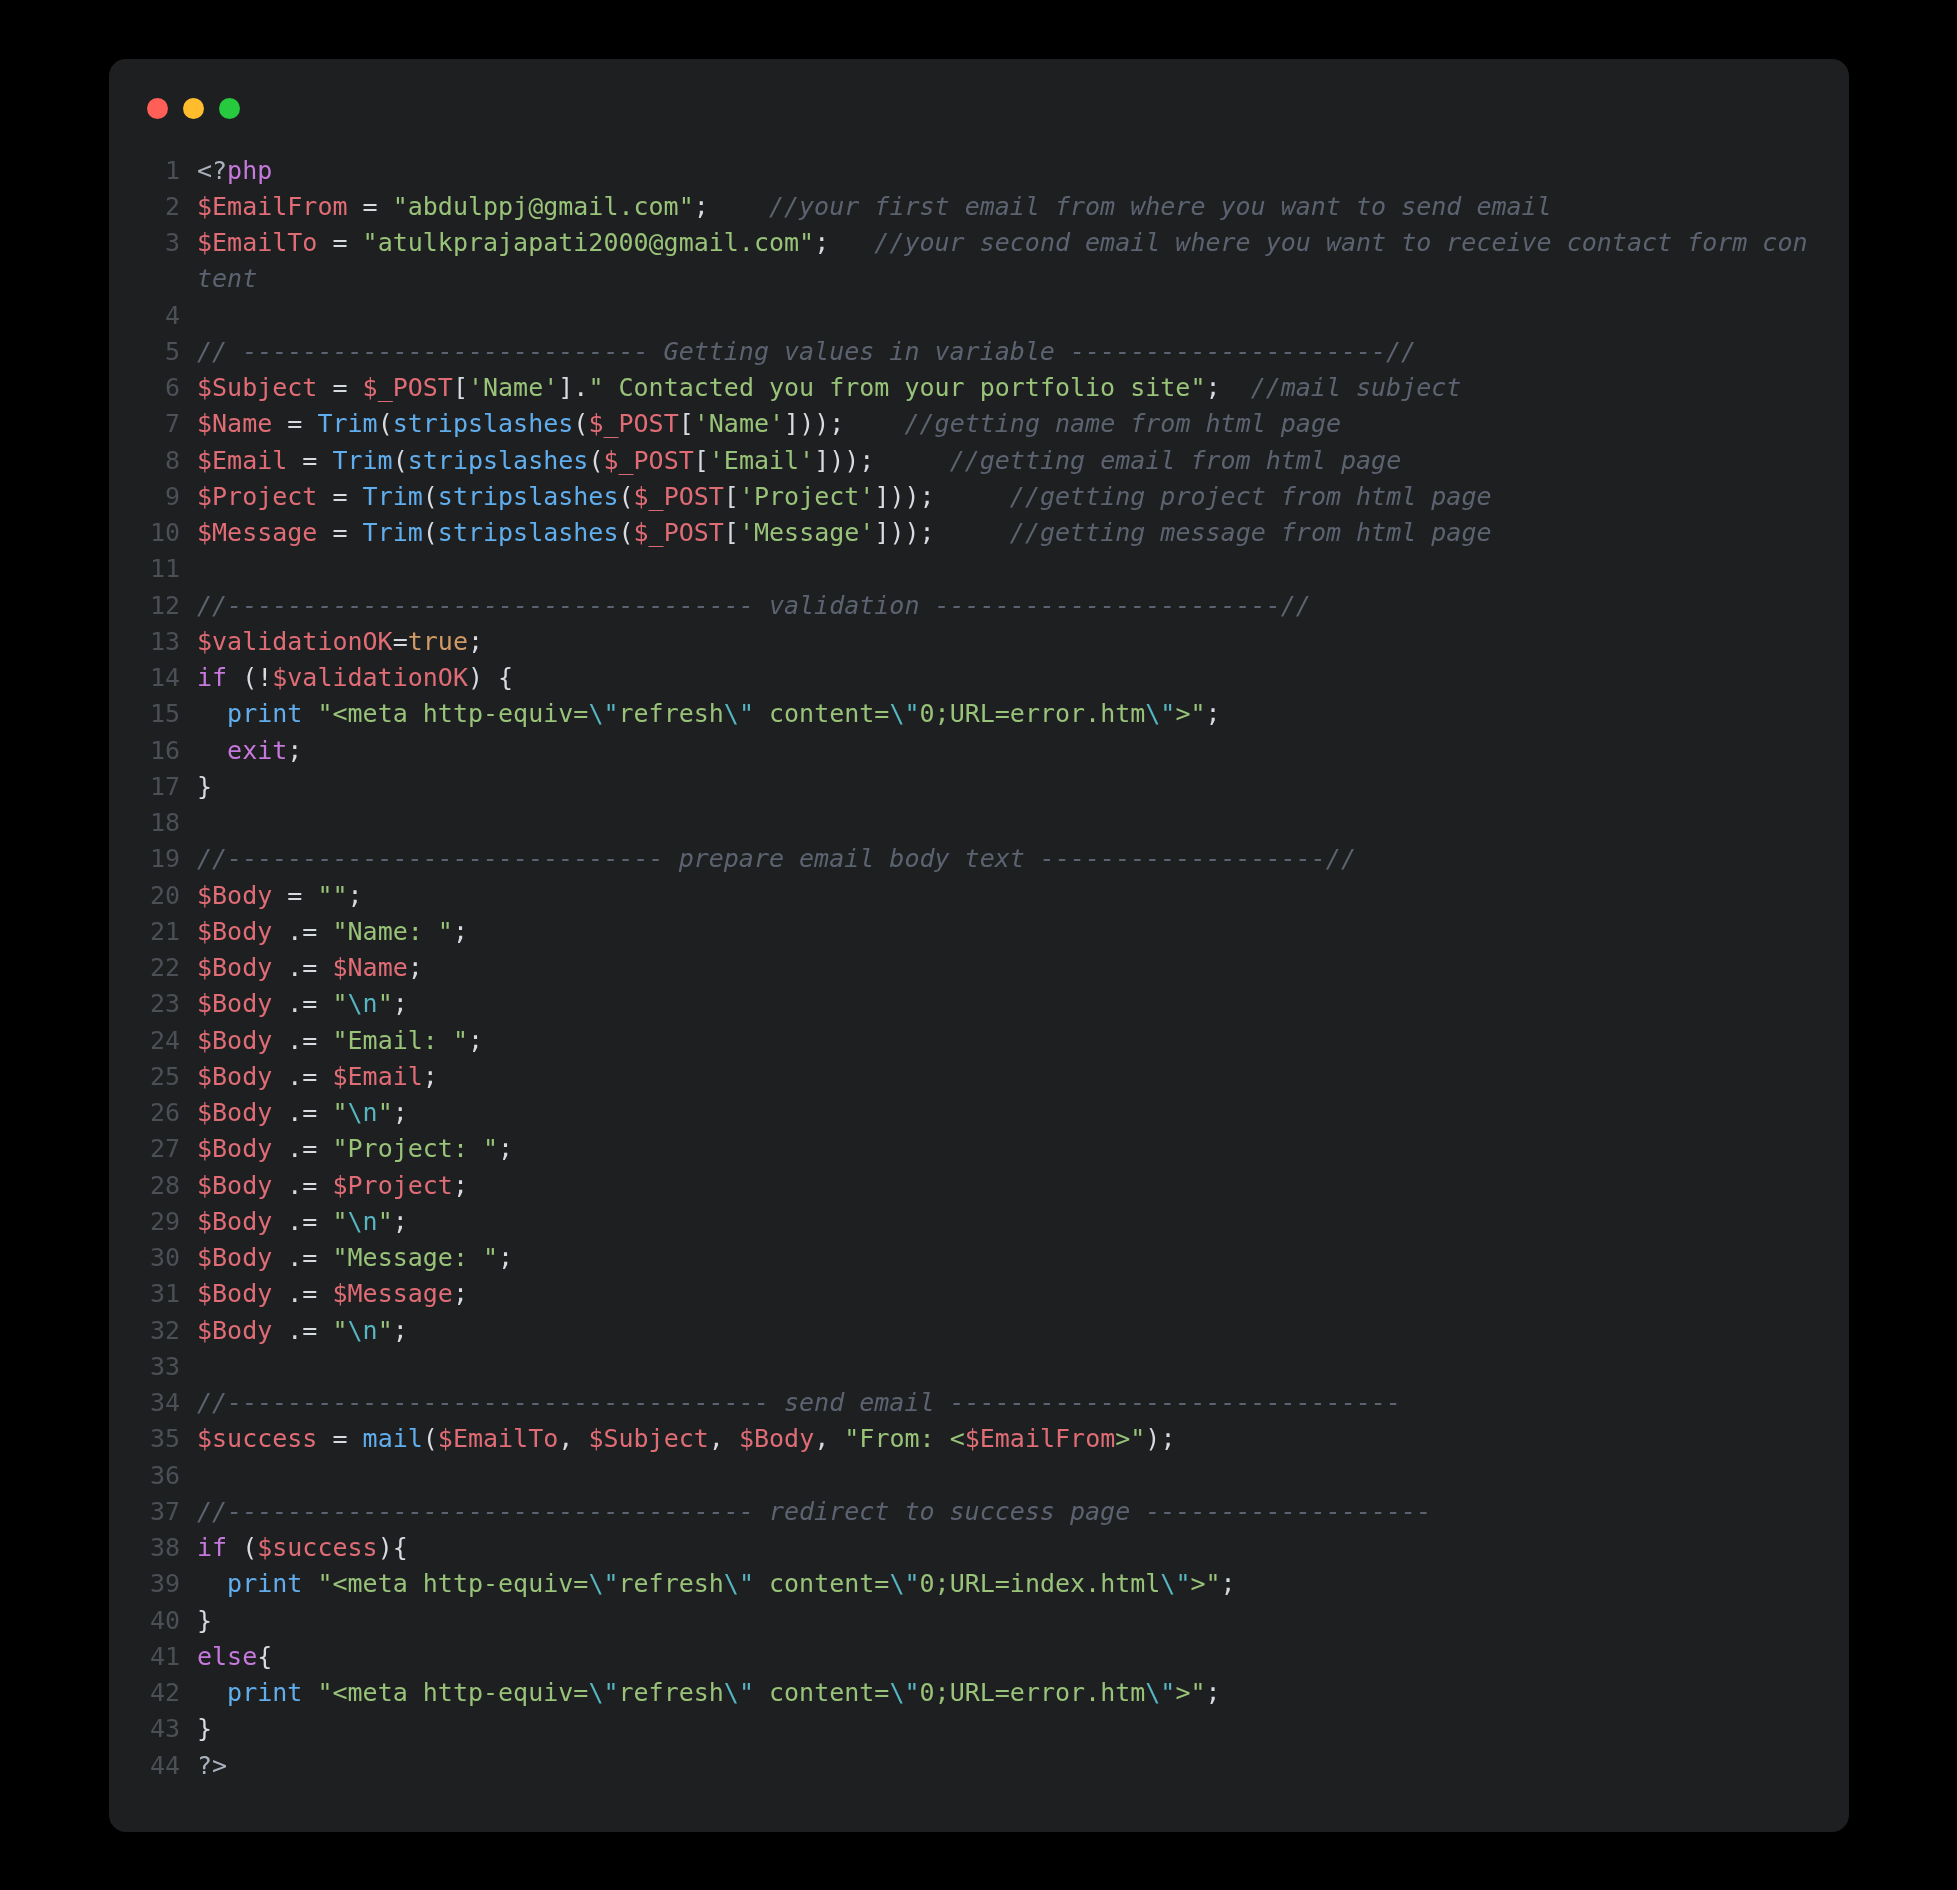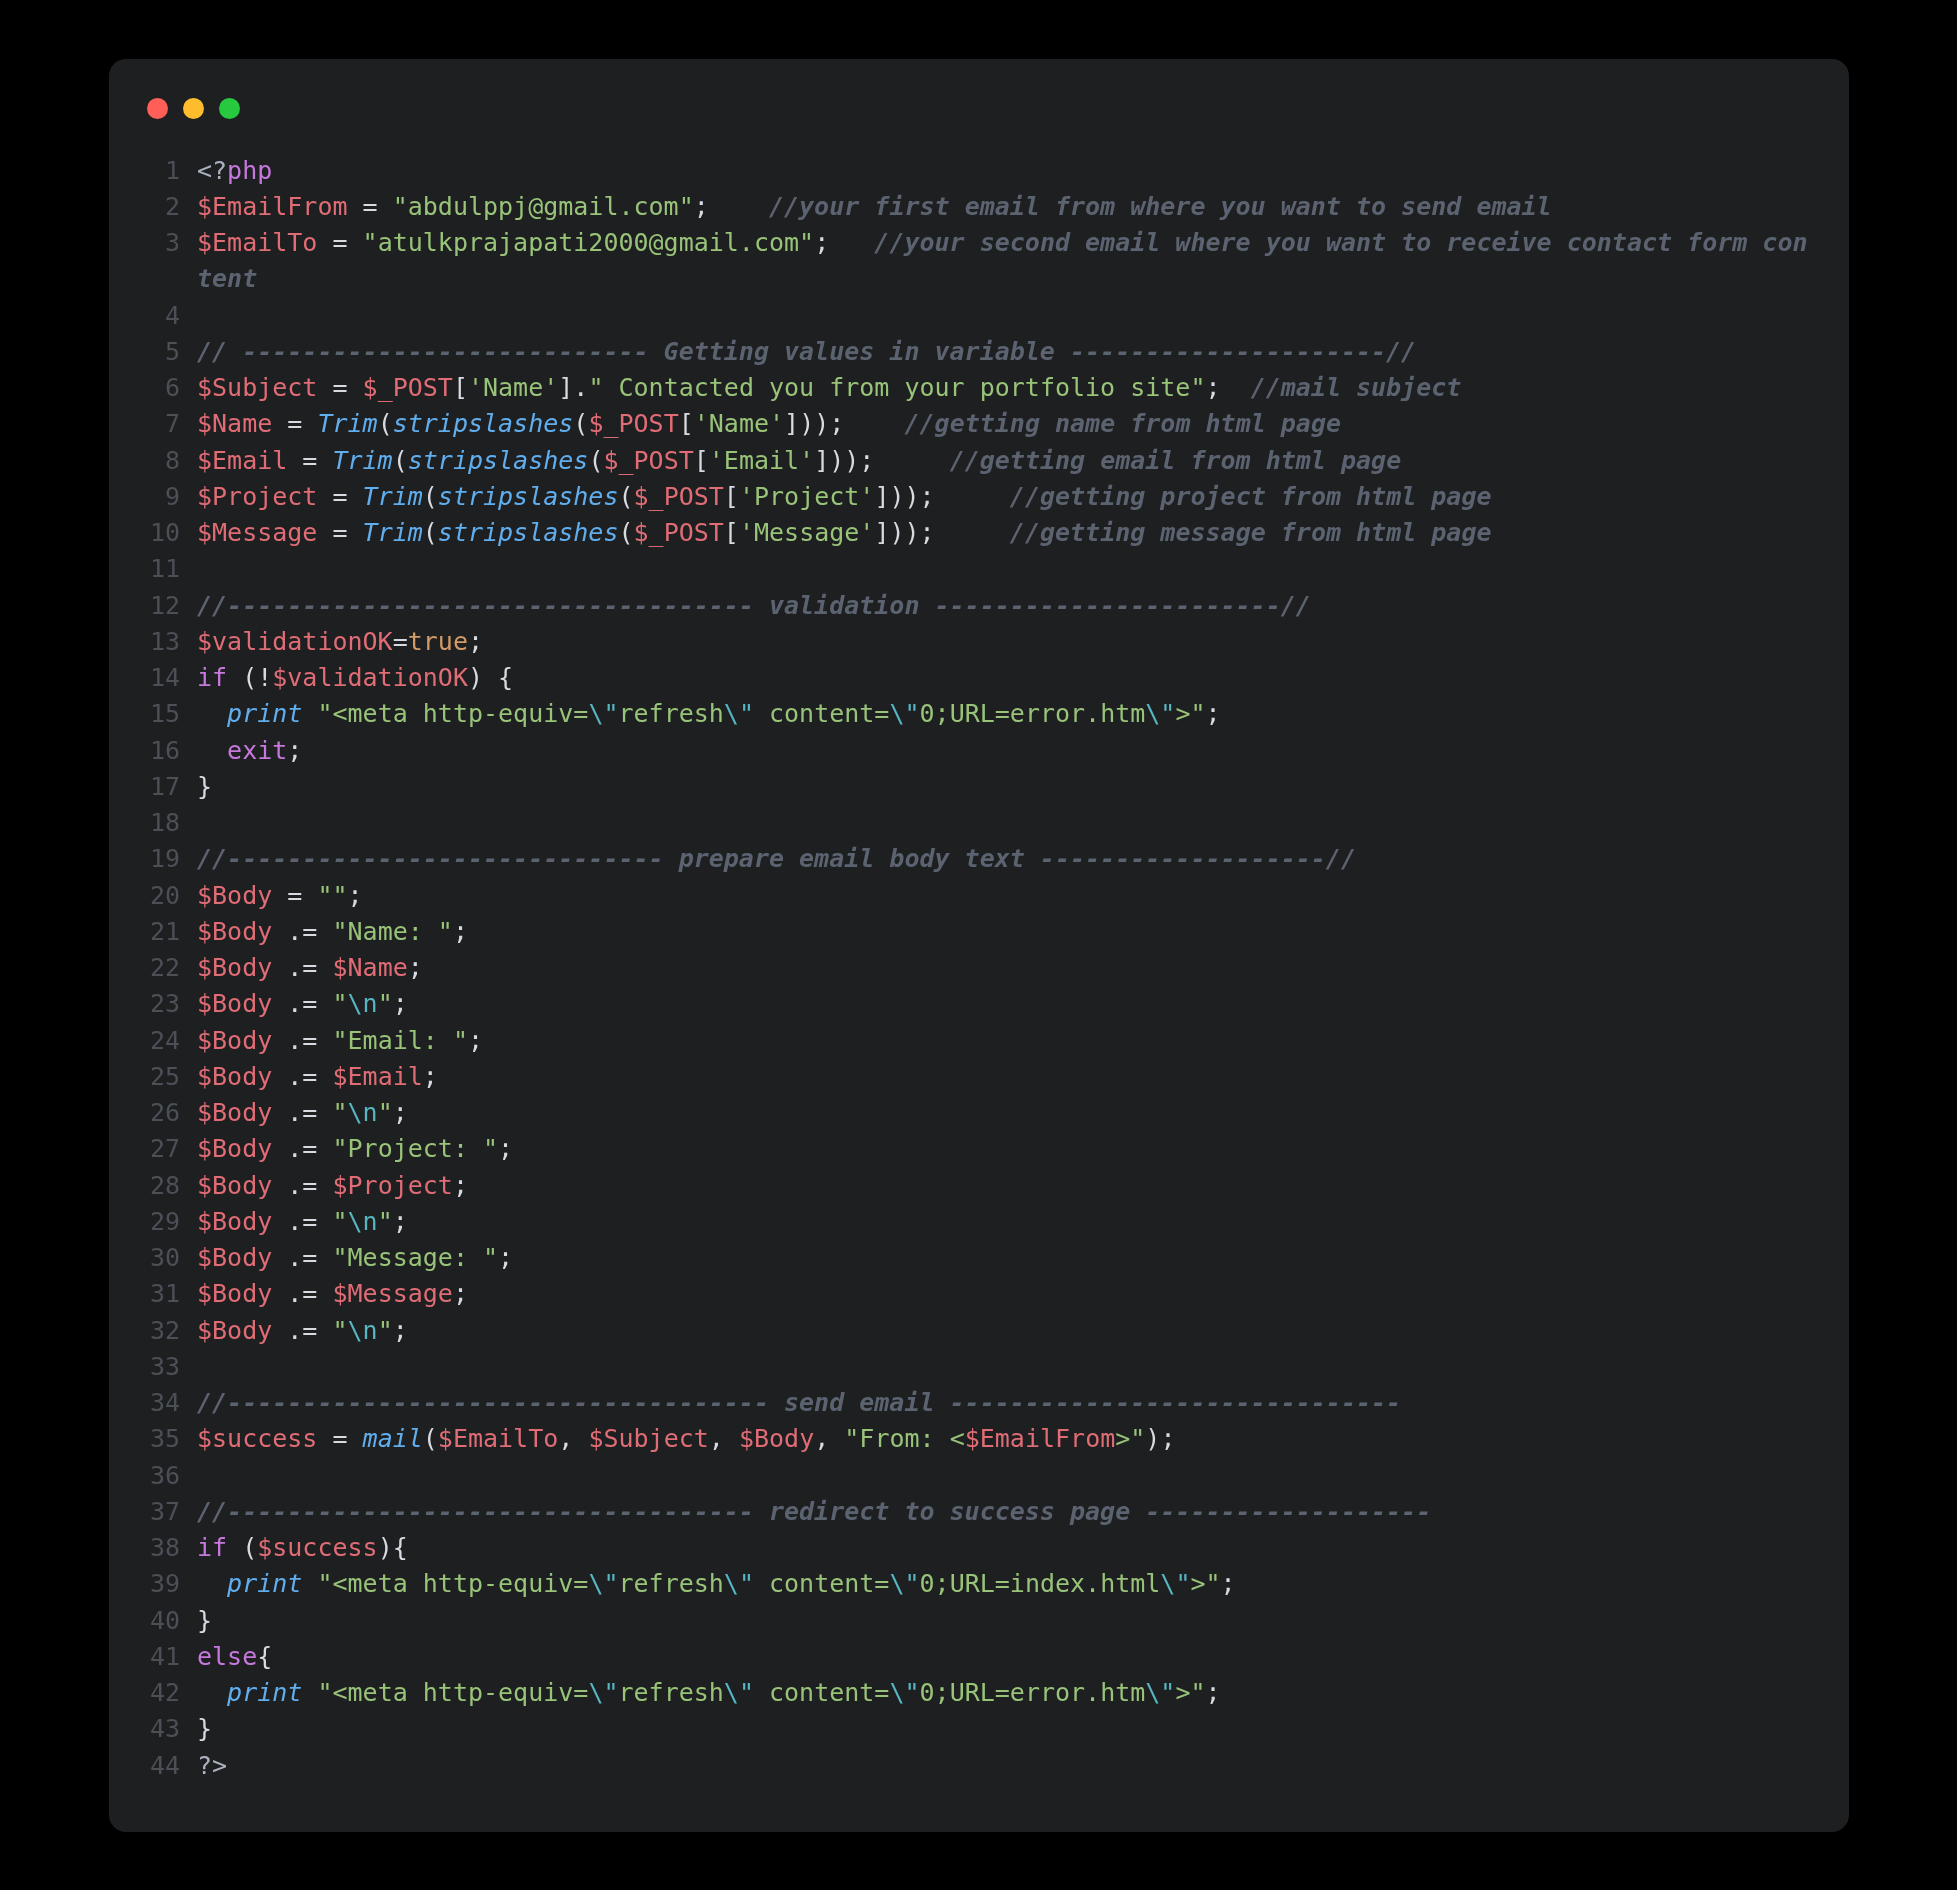--- a/index.html
+++ b/index.html
@@ -72,26 +72,26 @@
     flex-shrink: 0;
     user-select: none;
   }
 
   .content {
     white-space: pre-wrap;
     word-break: break-all;
   }
 
   
-  .c  { color: var(--comment); font-style: italic; font-weight: bold;}
+  .c  { color: var(--comment); font-style: italic;}
   .w  { color: var(--white); }
   .r  { color: var(--red); }
   .o  { color: var(--orange); text-align: center; }
   .g  { color: var(--green); }
-  .b  { color: var(--blue); font-style: italic; }
+  .b  { color: var(--blue); }
   .p  { color: var(--purple); }
   .cy { color: var(--cyan); }
   .gr { color: var(--grey); }
 </style>
 </head>
 <body>
 
 <div class="window">
   <div class="titlebar">
     <div class="dot red"></div>

